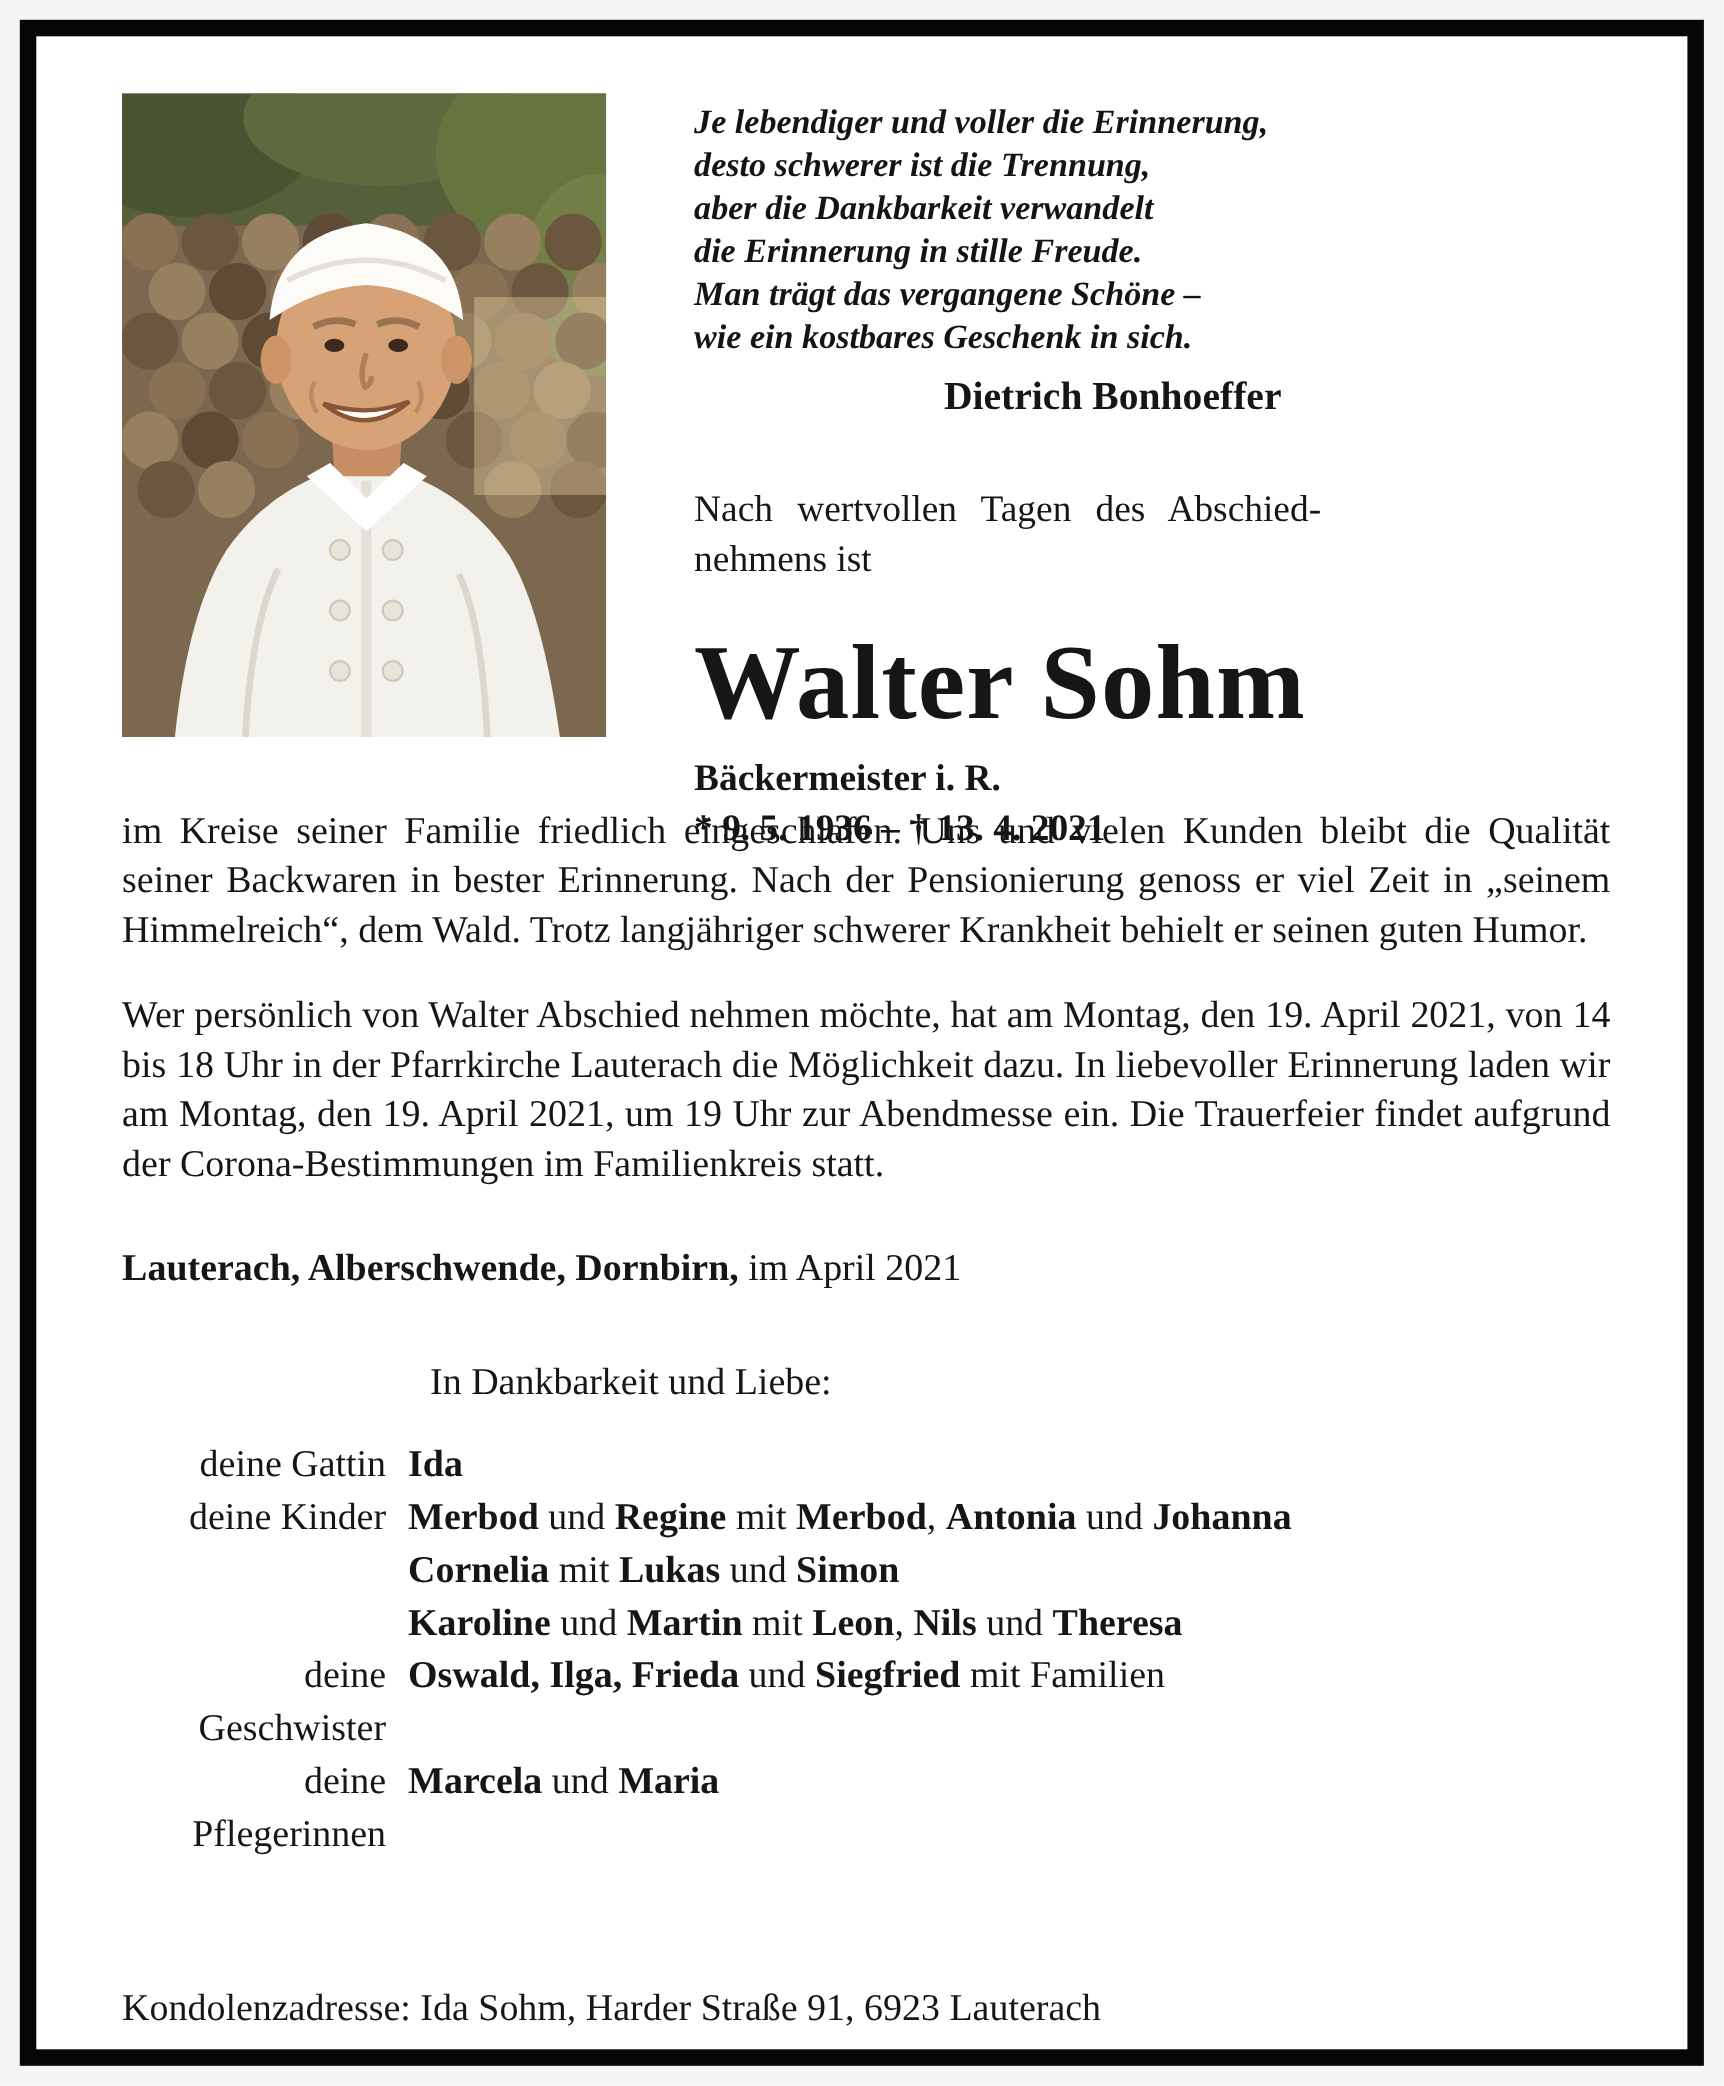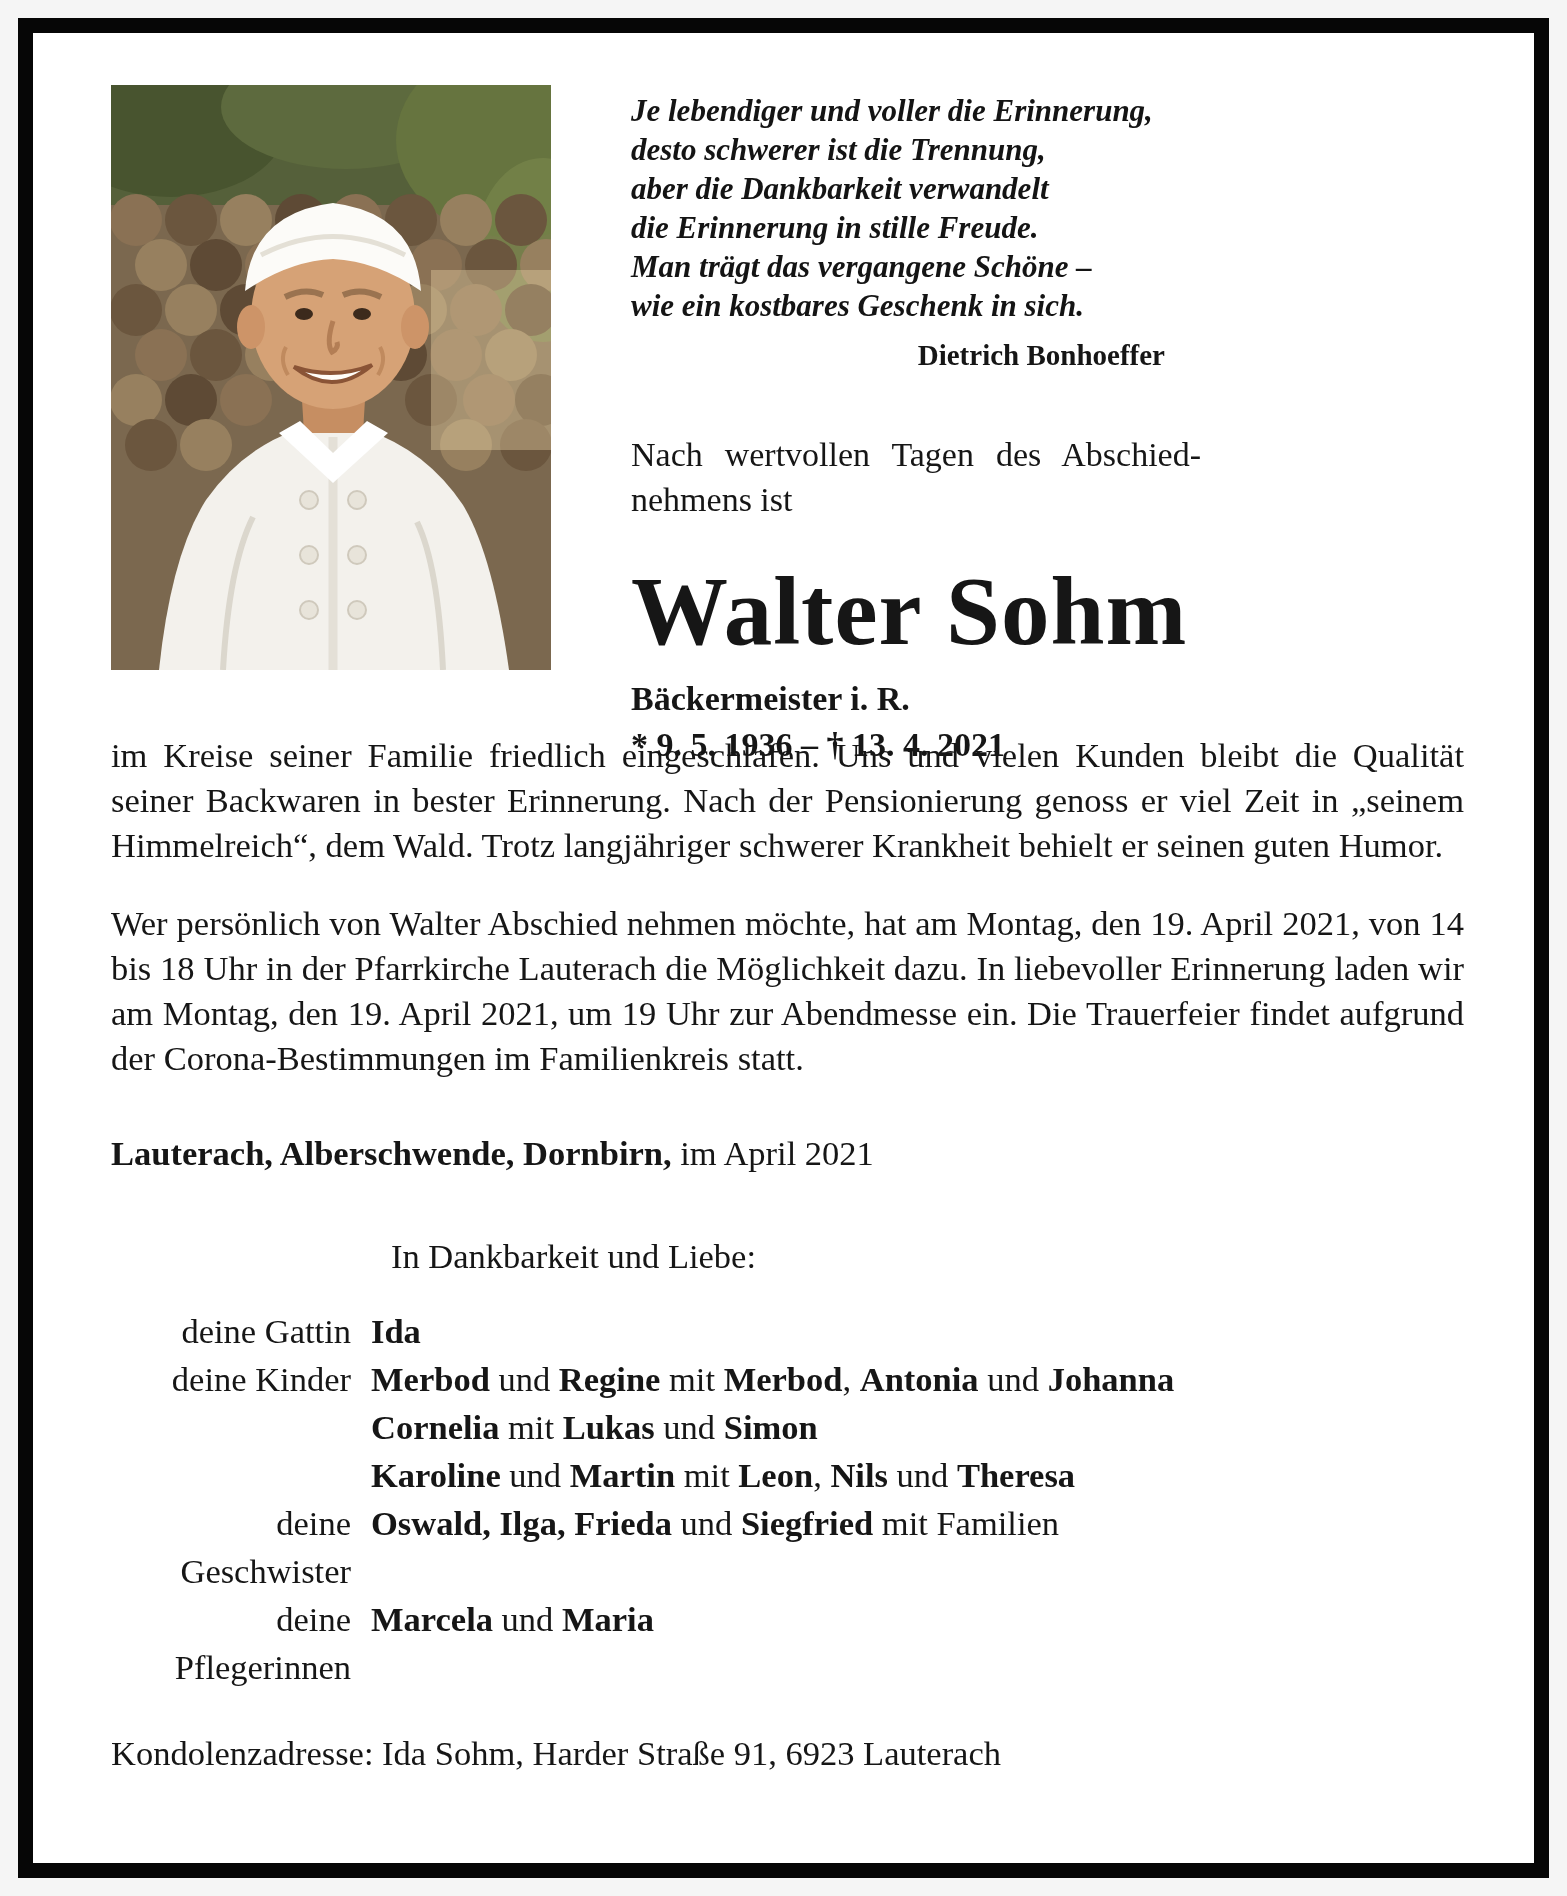--- a/index.html
+++ b/index.html
@@ -41,21 +41,21 @@
   .quote-line {
     font-style:italic;
     font-weight:700;
     font-size:31px;
     line-height:39px;
     color:#141414;
     white-space:nowrap;
   }
   .quote-attribution {
     font-weight:700;
-    font-size:29px;
+    font-size:36px;
     text-align:right;
     padding-right:36px;
     margin-top:14px;
   }
 
   .intro { margin-top:60px; font-size:34px; line-height:45px; }
   .intro-line-1 { text-align:justify; text-align-last:justify; }
   .intro-line-2 { text-align:left; }
 
   .deceased-name {
@@ -108,21 +108,21 @@
   .fam-label {
     width:260px;
     flex:0 0 260px;
     text-align:right;
     padding-right:20px;
   }
   .fam-names { flex:1; }
   .fam-names b { font-weight:700; }
 
   .condolence-line {
-    margin-top:40px;
+    margin-top:112px;
     font-size:34.5px;
     line-height:45px;
   }
 </style>
 </head>
 <body>
 
 <div class="frame">
   <div class="content">
 

